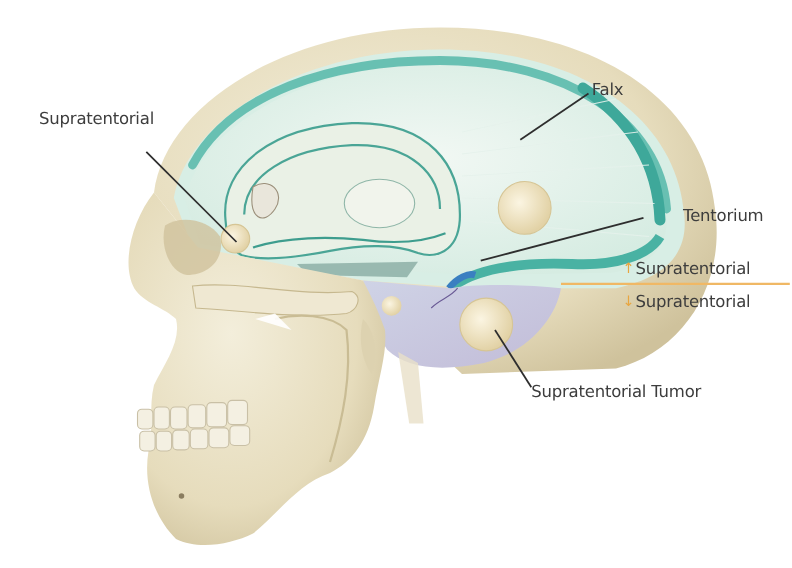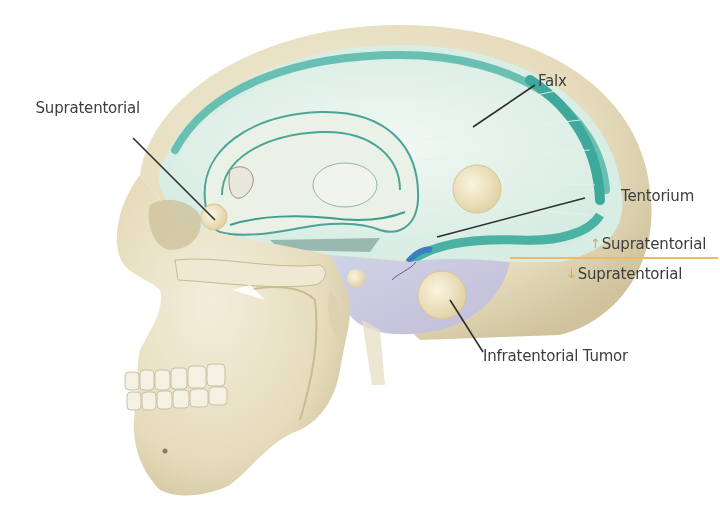--- a/index.html
+++ b/index.html
@@ -129,22 +129,22 @@
   </svg>
 
   <div class="label right" style="left:14px; top:100px; width:126px;">
     <div>Supratentorial</div>
   </div>
 
   <div class="label" style="left:538px; top:73px;">Falx</div>
 
   <div class="label" style="left:589px; top:188px;margin-left:32px;">Tentorium</div>
 
-  <div class="label" style="left:566px; top:236px;margin-left:24px;">
+  <div class="label" style="left:566px; top:236px;">
     <span class="arrow">↑</span><span>Supratentorial</span>
   </div>
 
   <div class="label" style="left:566px; top:266px;">
     <span class="arrow">↓</span><span>Supratentorial</span>
   </div>
 
-  <div class="label" style="left:483px; top:348px;">Infratentorial Tumor</div>
+  <div class="label" style="left:483px; top:348px;">Supratentorial Tumor</div>
 </div>
 
 </body></html>

